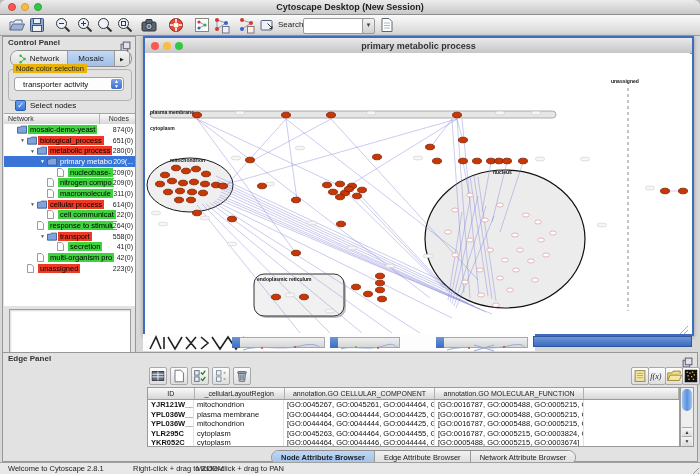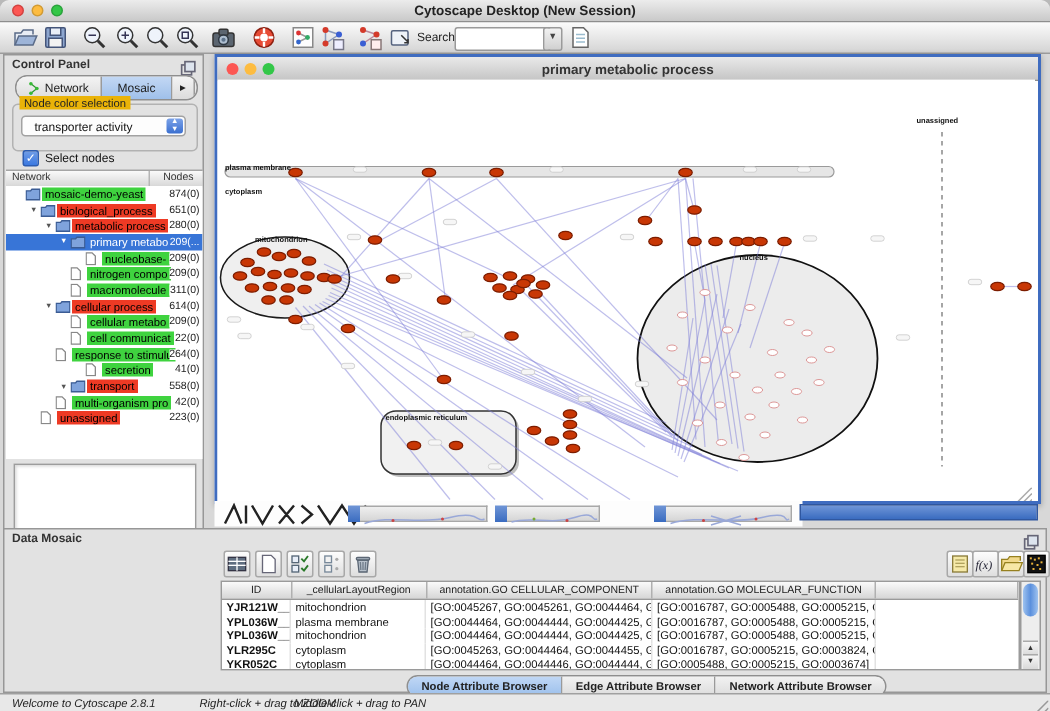--- a/index.html
+++ b/index.html
@@ -75,24 +75,24 @@
   #dtable{left:144px;top:34px;width:533px;height:60px;background:#fff;border:1px solid #9a9a9a;box-sizing:border-box;overflow:hidden;}
   .dhead{display:flex;height:11px;background:linear-gradient(#fafafa,#d6d6d6);border-bottom:1px solid #9a9a9a;}
   .dhead .hc{font-size:7px;color:#222;text-align:center;border-right:1px solid #b0b0b0;overflow:hidden;white-space:nowrap;line-height:11px;}
   .drow{display:flex;height:9.6px;}
   .drow .dc{font-size:7.5px;color:#111;border-right:1px solid #e2e2e2;overflow:hidden;white-space:nowrap;padding-left:3px;box-sizing:border-box;line-height:9.6px;}
   #dscroll{left:677px;top:34px;width:14px;height:60px;background:#eee;border:1px solid #9a9a9a;box-sizing:border-box;}
   #dthumb{left:1px;top:1px;width:10px;height:22px;background:linear-gradient(90deg,#9ec2ef,#5b90dd,#9ec2ef);border-radius:5px;}
   .darrow{left:1px;width:10px;height:9px;background:linear-gradient(#f6f6f6,#d9d9d9);border-top:1px solid #aaa;font-size:5px;color:#333;text-align:center;line-height:9px;}
   
   #btabs{left:268px;top:97px;height:13px;display:flex;border:1px solid #8f8f8f;border-radius:8px;overflow:hidden;background:#e6e6e6;}
-  .btab{display:flex;align-items:center;padding:0 9px;font-size:7.5px;color:#222;border-right:1px solid #9a9a9a;background:linear-gradient(#f2f2f2,#dcdcdc);white-space:nowrap;font-weight:bold;}
+  .btab{display:flex;align-items:center;padding:0 9px;font-size:7.5px;color:#222;border-right:1px solid #9a9a9a;background:linear-gradient(#f2f2f2,#dcdcdc);white-space:nowrap;}
   .btab.sel{background:linear-gradient(#c0d7f5,#9cc0ec);font-weight:bold;}
   .btab:last-child{border-right:none;}
-  #statusbar{left:0;top:462px;width:700px;height:12px;background:#e8e8e8;border-top:1px solid #a0a0a0;font-style:italic;}
+  #statusbar{left:0;top:462px;width:700px;height:12px;background:#e8e8e8;border-top:1px solid #a0a0a0;}
   .status-txt{position:absolute;top:1px;font-size:7.5px;color:#222;}
 </style>
 </head>
 <body>
 
 <div id="app">
 
   <div id="titlebar" class="abs">
     <span class="tl t-red"></span>
     <span class="tl t-yel"></span>
@@ -327,66 +327,55 @@
           <span class="tval">614(0)</span>
         </div>
         <div class="trow">
           <span style="flex: 0 0 36px;"></span>
           <span class="tri"></span>
           <span class="tico">
             <svg width="7" height="9" viewBox="0 0 8 10">
               <path d="M0.5 9.5 V0.5 h4.5 l2.5 2.5 V9.5 Z" fill="#fff" stroke="#888"></path>
             </svg>
           </span>
-          <span class="tlab green">cellular metabo</span>
-          <span class="tval">209(0)</span>
-        </div>
-        <div class="trow">
-          <span style="flex: 0 0 36px;"></span>
+          <span class="tlab green">cell communicat</span>
+          <span class="tval">22(0)</span>
+        </div>
+        <div class="trow">
+          <span style="flex: 0 0 26px;"></span>
           <span class="tri"></span>
           <span class="tico">
             <svg width="7" height="9" viewBox="0 0 8 10">
               <path d="M0.5 9.5 V0.5 h4.5 l2.5 2.5 V9.5 Z" fill="#fff" stroke="#888"></path>
             </svg>
           </span>
-          <span class="tlab green">cell communicat</span>
-          <span class="tval">22(0)</span>
-        </div>
-        <div class="trow">
-          <span style="flex: 0 0 26px;"></span>
+          <span class="tlab green">response to stimulu</span>
+          <span class="tval">264(0)</span>
+        </div>
+        <div class="trow">
+          <span style="flex: 0 0 36px;"></span>
+          <span class="tri">▼</span>
+          <span class="tico">
+            <svg width="10" height="9" viewBox="0 0 11 9">
+              <path d="M0.5 8.5 V2 h3.2 l1-1.2 H10.5 V8.5 Z" fill="#7fa3dc" stroke="#3b5c94"></path>
+            </svg>
+          </span>
+          <span class="tlab red">transport</span>
+          <span class="tval">558(0)</span>
+        </div>
+        <div class="trow">
+          <span style="flex: 0 0 46px;"></span>
           <span class="tri"></span>
           <span class="tico">
             <svg width="7" height="9" viewBox="0 0 8 10">
               <path d="M0.5 9.5 V0.5 h4.5 l2.5 2.5 V9.5 Z" fill="#fff" stroke="#888"></path>
             </svg>
           </span>
-          <span class="tlab green">response to stimulu</span>
-          <span class="tval">264(0)</span>
-        </div>
-        <div class="trow">
-          <span style="flex: 0 0 46px;"></span>
-          <span class="tri"></span>
-          <span class="tico">
-            <svg width="7" height="9" viewBox="0 0 8 10">
-              <path d="M0.5 9.5 V0.5 h4.5 l2.5 2.5 V9.5 Z" fill="#fff" stroke="#888"></path>
-            </svg>
-          </span>
           <span class="tlab green">secretion</span>
           <span class="tval">41(0)</span>
-        </div>
-        <div class="trow">
-          <span style="flex: 0 0 36px;"></span>
-          <span class="tri">▼</span>
-          <span class="tico">
-            <svg width="10" height="9" viewBox="0 0 11 9">
-              <path d="M0.5 8.5 V2 h3.2 l1-1.2 H10.5 V8.5 Z" fill="#7fa3dc" stroke="#3b5c94"></path>
-            </svg>
-          </span>
-          <span class="tlab red">transport</span>
-          <span class="tval">558(0)</span>
         </div>
         <div class="trow">
           <span style="flex: 0 0 26px;"></span>
           <span class="tri"></span>
           <span class="tico">
             <svg width="7" height="9" viewBox="0 0 8 10">
               <path d="M0.5 9.5 V0.5 h4.5 l2.5 2.5 V9.5 Z" fill="#fff" stroke="#888"></path>
             </svg>
           </span>
           <span class="tlab green">multi-organism pro</span>
@@ -626,21 +615,21 @@
         <svg width="84" height="9">
             <path d="M3,7 C22,1 44,8 64,3 S78,7 82,4 M30,2 L50,8 M50,2 L30,8" stroke="#99a8d8" fill="none"></path>
             <circle cx="25" cy="5" r="1" fill="#c44"></circle>
             <circle cx="60" cy="4" r="1" fill="#c44"></circle>
           </svg>
       </div>
     </div>
   </div>
 
   <div id="dpanel" class="abs">
-    <div id="dp-title" class="abs">Data Mosaic</div>
+    <div id="dp-title" class="abs">Edge Panel</div>
     <div class="abs float-ico" style="right:4px;top:1px;">
       <svg viewBox="0 0 10 10">
           <rect x="1" y="3" width="6" height="6" fill="none" stroke="#667"></rect>
           <rect x="3" y="1" width="6" height="6" fill="#dde4ee" stroke="#667"></rect>
         </svg>
     </div>
     <div id="dp-toolbar"></div>
     <div id="dtable" class="abs">
       <div class="dhead">
           <div class="hc" style="width: 46px;">ID</div>

